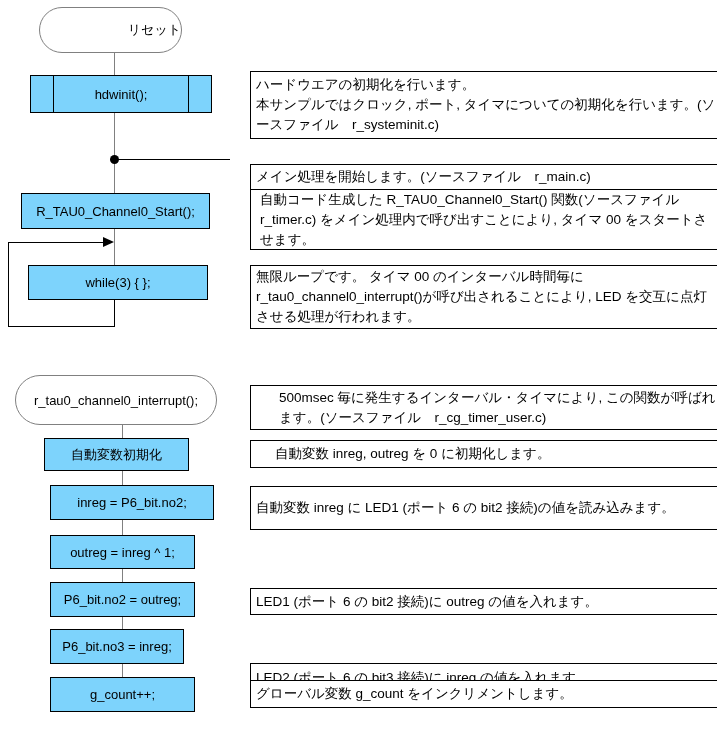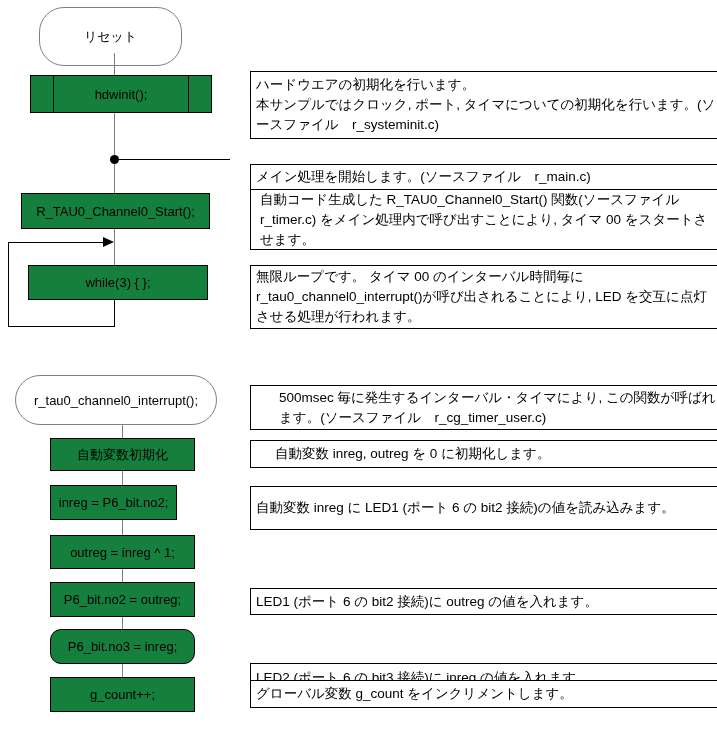--- a/index.html
+++ b/index.html
@@ -19,21 +19,21 @@
     border-radius: 25px;
     background: #ffffff;
     display: flex;
     align-items: center;
     justify-content: center;
     font-size: 13px;
   }
   .proc {
     position: absolute;
     border: 1px solid #000000;
-    background: #15803d;
+    background: #7dd3fc;
     display: flex;
     align-items: center;
     justify-content: center;
     font-size: 13px;
   }
   .proc .inner-bar {
     position: absolute;
     top: 0; bottom: 0;
     width: 1px;
     background: #000000;
@@ -78,21 +78,21 @@
     white-space: pre-line;
     overflow: hidden;
     margin-left: 20px;
   }
 </style>
 </head>
 <body>
 
 <div class="canvas">
 
-  <div class="terminal" style="left:39px; top:7px; width:143px; height:59px;">
+  <div class="terminal" style="left:39px; top:7px; width:143px; height:46px;justify-content:flex-end;">
     <span>リセット</span>
   </div>
 
   <div class="vline" style="left:114px; top:53px; height:22px;"></div>
 
   <div class="proc" style="left:30px; top:75px; width:182px; height:38px;">
     <span class="inner-bar left"></span>
     <span class="inner-bar right"></span>
     <span>hdwinit();</span>
   </div>
@@ -116,41 +116,41 @@
   <div class="vline black" style="left:8px; top:242px; height:85px;"></div>
   <div class="hline" style="left:8px; top:242px; width:96px;"></div>
   <div class="arrowhead" style="left:103px; top:237px;"></div>
 
   <div class="terminal" style="left:15px; top:375px; width:202px; height:50px;">
     <span>r_tau0_channel0_interrupt();</span>
   </div>
 
   <div class="vline" style="left:122px; top:425px; height:13px;"></div>
 
-  <div class="proc" style="left:50px; top:438px; width:145px; height:33px;">
+  <div class="proc" style="left:44px; top:438px; width:145px; height:33px;">
     <span>自動変数初期化</span>
   </div>
   <div class="vline" style="left:122px; top:471px; height:14px;"></div>
 
-  <div class="proc" style="left:50px; top:485px; width:127px; height:35px;">
+  <div class="proc" style="left:50px; top:485px; width:164px; height:35px;">
     <span>inreg = P6_bit.no2;</span>
   </div>
   <div class="vline" style="left:122px; top:520px; height:15px;"></div>
 
   <div class="proc" style="left:50px; top:535px; width:145px; height:34px;">
     <span>outreg = inreg ^ 1;</span>
   </div>
   <div class="vline" style="left:122px; top:569px; height:13px;"></div>
 
   <div class="proc" style="left:50px; top:582px; width:145px; height:35px;">
     <span>P6_bit.no2 = outreg;</span>
   </div>
   <div class="vline" style="left:122px; top:617px; height:12px;"></div>
 
-  <div class="proc" style="left:50px; top:629px; width:145px; height:35px;border-radius:11px;">
+  <div class="proc" style="left:50px; top:629px; width:134px; height:35px;">
     <span>P6_bit.no3 = inreg;</span>
   </div>
   <div class="vline" style="left:122px; top:664px; height:13px;"></div>
 
   <div class="proc" style="left:50px; top:677px; width:145px; height:35px;align-items:center;">
     <span>g_count++;</span>
   </div>
 
   <div class="note" style="top:71px;  height:68px;">ハードウエアの初期化を行います。
 本サンプルではクロック, ポート, タイマについての初期化を行います。(ソースファイル　r_systeminit.c)</div>

